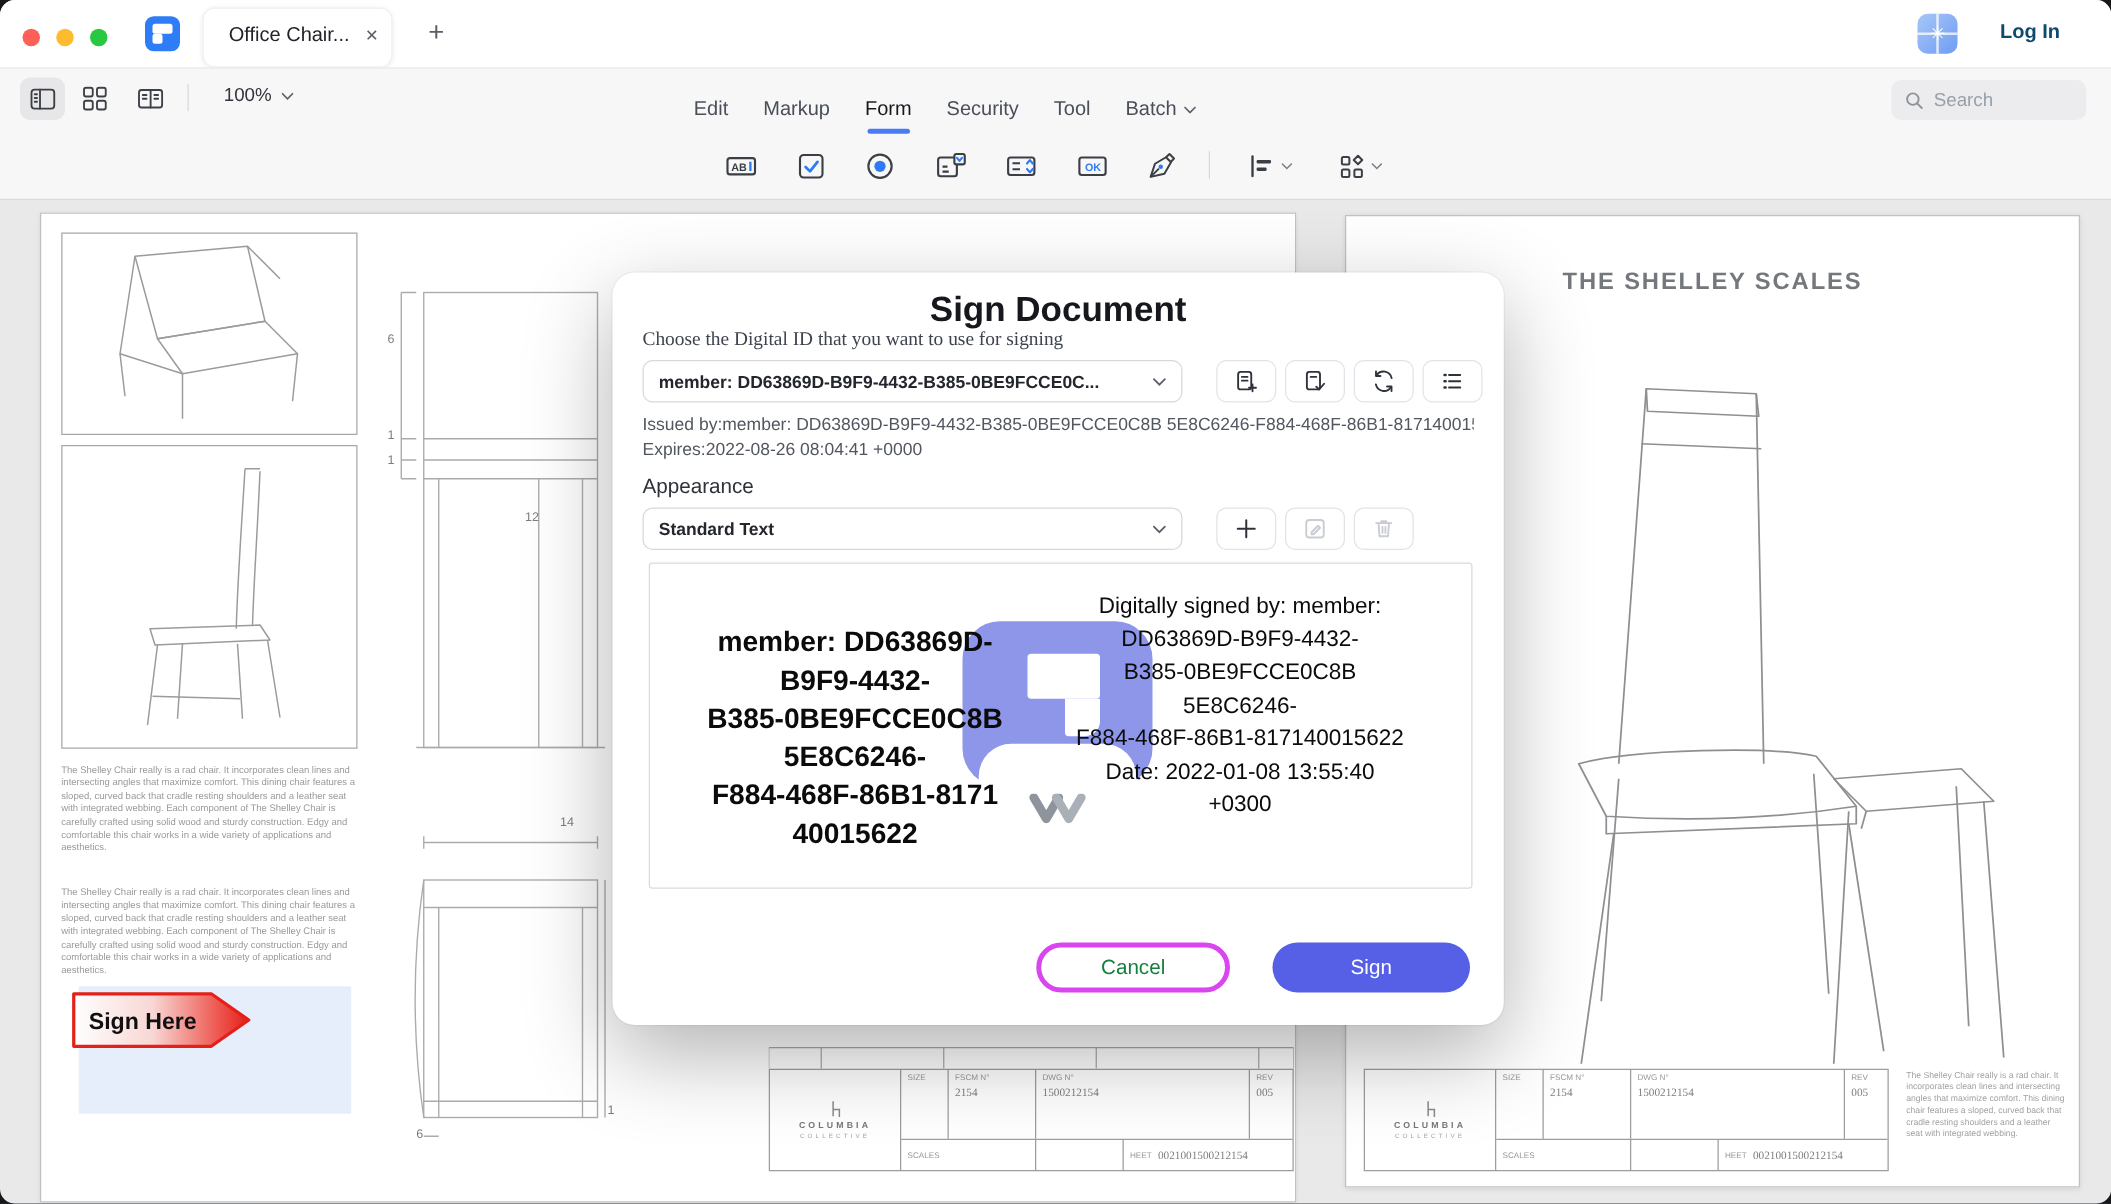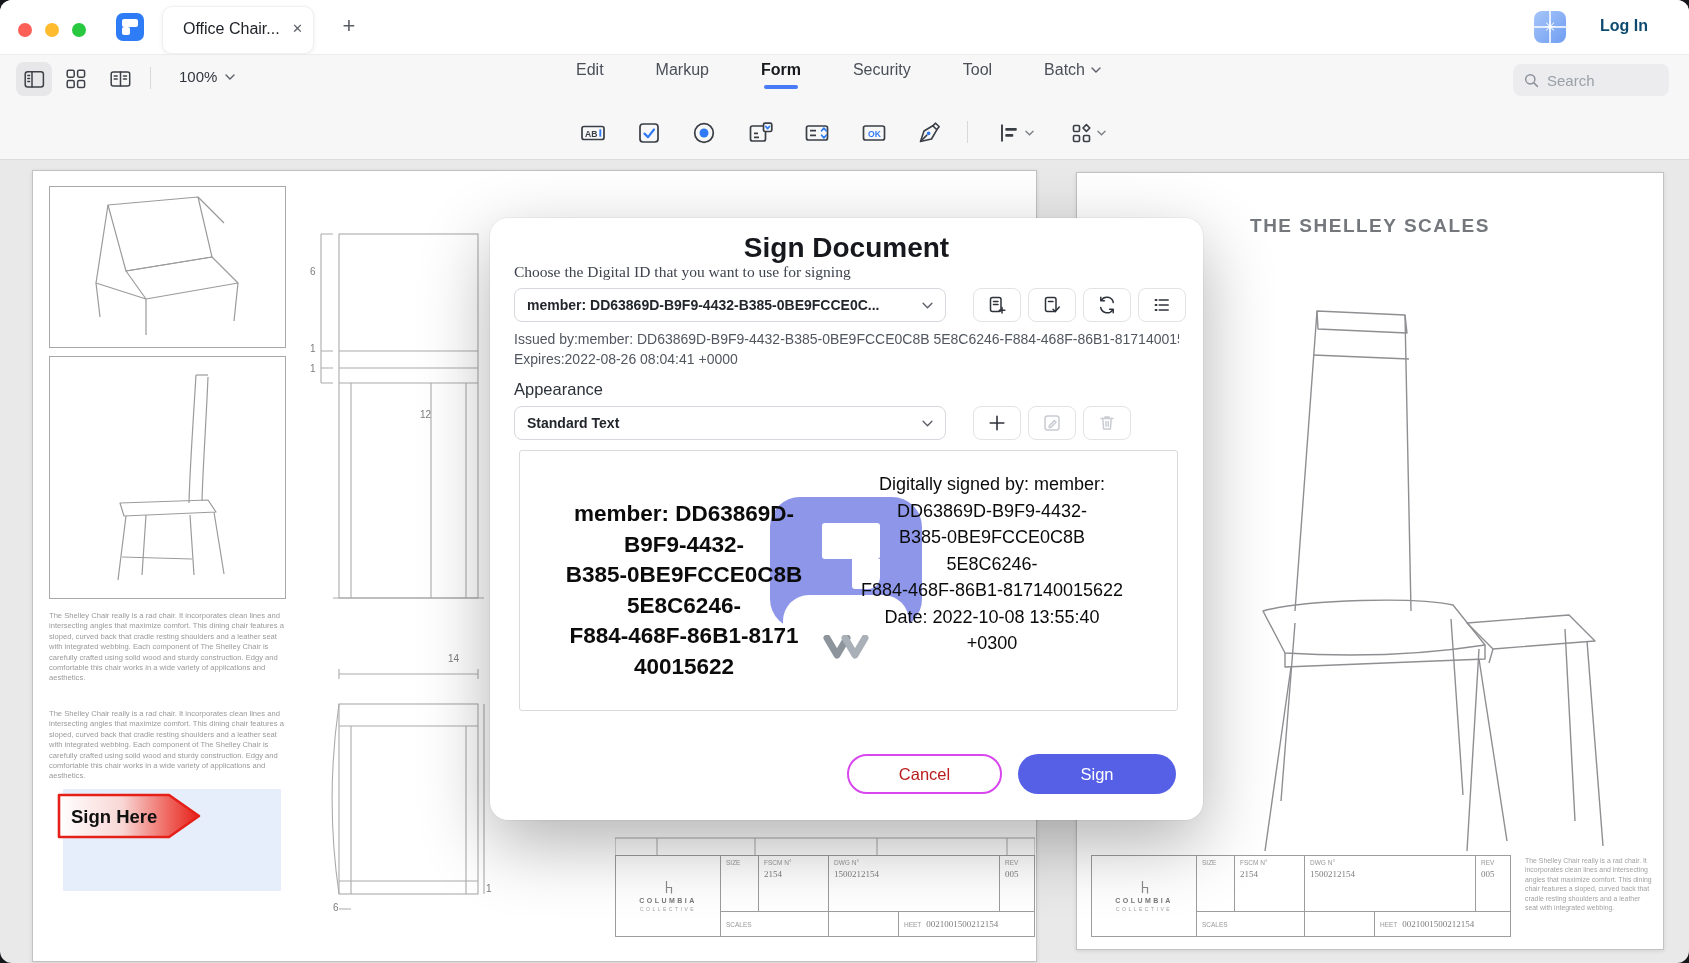--- a/index.html
+++ b/index.html
@@ -19,23 +19,23 @@
   .gift .hline{position:absolute;left:0;top:15px;width:32px;height:2px;background:rgba(255,255,255,.75);}
   .gift .vline{position:absolute;left:15px;top:0;width:2px;height:32px;background:rgba(255,255,255,.75);}
   .gift .spark{position:absolute;left:0;top:7px;width:32px;text-align:center;color:#fff;font-size:15px;}
   .login{position:absolute;left:1600px;top:17px;font-size:16px;font-weight:bold;color:#0c4a6e;}
   
   .toolbar{position:absolute;left:0;top:54px;width:1689px;height:106px;background:#f7f7f8;border-top:1px solid #ececee;border-bottom:1px solid #dcdcde;box-sizing:border-box;}
   .viewbtn{position:absolute;top:7px;width:36px;height:34px;border-radius:8px;display:flex;align-items:center;justify-content:center;}
   .viewbtn.sel{background:#e7e7e9;}
   .tdivider{position:absolute;top:12px;width:1px;height:22px;background:#d9d9db;}
   .zoomctl{position:absolute;left:179px;top:13px;display:flex;align-items:center;gap:8px;font-size:15px;color:#33363c;}
-  .menus{position:absolute;left:576px;top:6px;display:flex;gap:52px;height:36px;align-items:flex-start;font-size:16px;color:#4a4f58;}
+  .menus{position:absolute;left:555px;top:6px;display:flex;gap:28px;height:36px;align-items:flex-end;font-size:16px;color:#4a4f58;}
   .menus .mitem{position:relative;white-space:nowrap;display:flex;align-items:center;gap:6px;}
-  .menus .mitem.active{font-weight:bold;color:#17191d;}
+  .menus .mitem.active{font-weight:normal;color:#17191d;}
   .menus .mitem.active::after{content:"";position:absolute;left:50%;transform:translateX(-50%);bottom:-10px;width:34px;height:4px;border-radius:2px;background:#4a7bf6;}
   .search{position:absolute;left:1513px;top:9px;width:156px;height:32px;background:#ececee;border-radius:8px;display:flex;align-items:center;gap:8px;padding-left:11px;box-sizing:border-box;}
   .search .ph{font-size:15px;color:#9aa0a8;}
   .ficonrow{position:absolute;left:0;top:52px;width:1689px;height:54px;}
   .fbtn{position:absolute;top:10px;width:36px;height:32px;display:flex;align-items:center;justify-content:center;}
   
   .page{position:absolute;background:#fff;border:1px solid #c2c2c5;box-shadow:0 1px 4px rgba(0,0,0,.10);box-sizing:border-box;}
   .frame{position:absolute;border:1px solid #a8a8ab;box-sizing:border-box;}
   .para{position:absolute;font-size:7.6px;line-height:10.4px;color:#9a9a9c;text-align:left;}
   .dim{position:absolute;font-size:10px;color:#7d7d80;}
@@ -67,21 +67,21 @@
   .dlg-appear{position:absolute;left:24px;top:162px;font-size:16.5px;color:#2c313a;}
   .preview{position:absolute;left:29px;top:232px;width:657px;height:259px;border:1px solid #d8dade;border-radius:3px;overflow:hidden;}
   .pv-left{position:absolute;left:14px;top:48px;width:300px;text-align:center;font-size:22.5px;line-height:30.5px;color:#0b0b0c;z-index:2;font-weight:bold;}
   .pv-right{position:absolute;left:302px;top:20px;width:340px;text-align:center;font-size:18px;line-height:26.5px;color:#0b0b0c;z-index:2;}
   .wm{position:absolute;left:250px;top:46px;width:152px;height:172px;z-index:1;}
   .wm .sq{position:absolute;left:0;top:0;width:152px;height:132px;background:#8d96e8;border-radius:30px;}
   .wm .w1{position:absolute;left:52px;top:26px;width:58px;height:36px;background:#fff;border-radius:3px;}
   .wm .w2{position:absolute;left:82px;top:62px;width:28px;height:30px;background:#fff;border-radius:0 0 12px 3px;}
   .wm .tabw{position:absolute;left:13px;top:98px;width:126px;height:72px;background:#fff;border-radius:26px;display:flex;align-items:flex-end;justify-content:center;padding-bottom:8px;box-sizing:border-box;}
   .pillbtn{position:absolute;top:536px;height:40px;border-radius:20px;font-size:16.5px;display:flex;align-items:center;justify-content:center;box-sizing:border-box;}
-  .btn-cancel{left:357px;width:155px;background:#fff;border:2px solid #d946ef;color:#b91c1c;}
+  .btn-cancel{left:339px;width:155px;background:#fff;border:4px solid #d946ef;color:#15803d;}
   .btn-sign{left:528px;width:158px;background:#5560e6;color:#fff;}
   svg{display:block;}
 </style>
 </head>
 <body>
 
 <div id="window">
 
   <div class="titlebar">
     <span class="light" style="left:18px;background:#fe5f57;"></span>
@@ -516,21 +516,21 @@
         <div>5E8C6246-</div>
         <div>F884-468F-86B1-8171</div>
         <div>40015622</div>
       </div>
       <div class="pv-right">
         <div>Digitally signed by: member:</div>
         <div>DD63869D-B9F9-4432-</div>
         <div>B385-0BE9FCCE0C8B</div>
         <div>5E8C6246-</div>
         <div>F884-468F-86B1-817140015622</div>
-        <div>Date: 2022-10-08 13:55:40</div>
+        <div>Date: 2022-01-08 13:55:40</div>
         <div>+0300</div>
       </div>
     </div>
 
     <div class="pillbtn btn-cancel">Cancel</div>
     <div class="pillbtn btn-sign">Sign</div>
   </div>
 
 </div>
 

